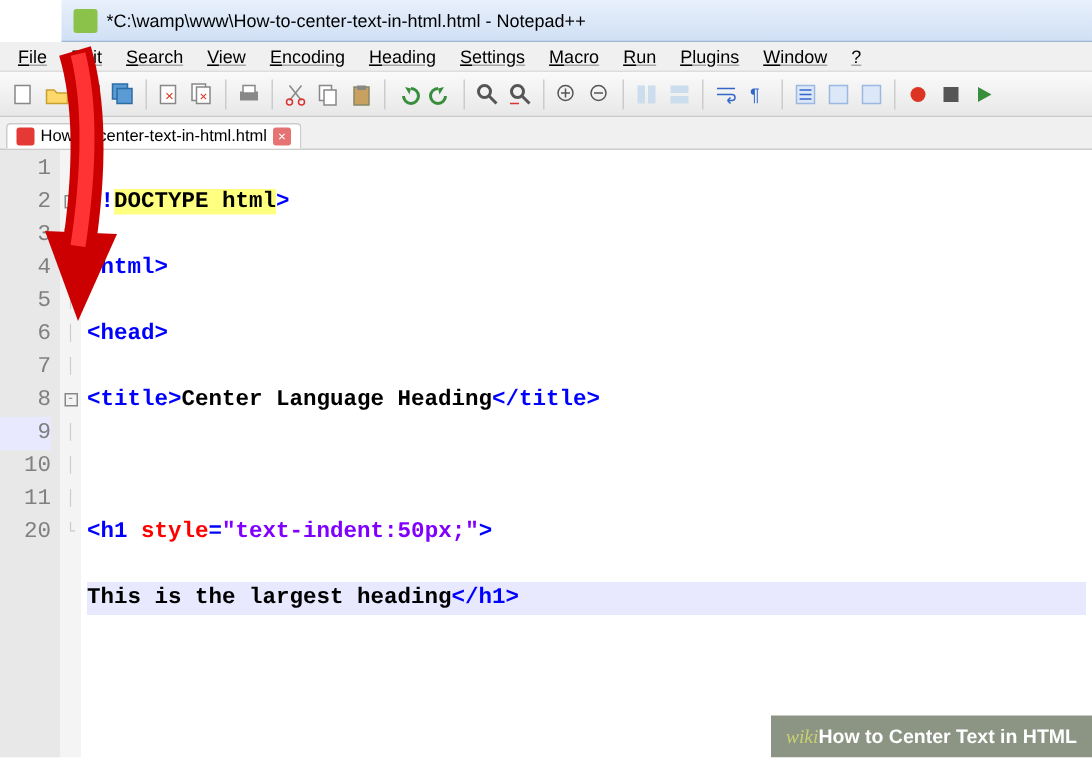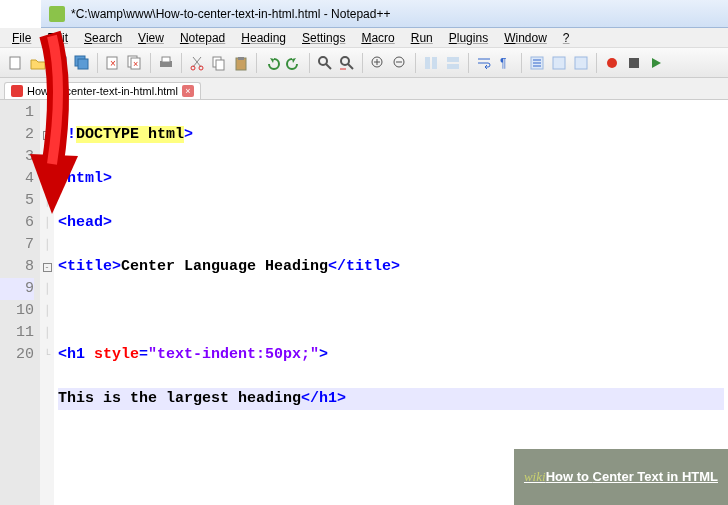--- a/index.html
+++ b/index.html
@@ -24,37 +24,37 @@
 .ln { height: 22px; }
 .hl { background: #e8e8ff; }
 .tag { color: #0000ff; }
 .attr { color: #ff0000; }
 .val { color: #8000ff; }
 .doctype { color: #000; background: #ffff80; }
 .text { color: #000; }
 .fold-box { display: inline-block; width: 9px; height: 9px; border: 1px solid #888; line-height: 7px; font-size: 9px; text-align: center; color: #888; cursor: pointer; vertical-align: middle; }
 .fold-line { color: #ccc; }
 .arrow { position: absolute; left: 30px; top: 24px; z-index: 10; pointer-events: none; }
-.watermark { position: absolute; bottom: 0; right: 0; background: rgba(120,130,110,0.85); color: #fff; font-size: 13px; padding: 20px 10px; font-weight: bold; text-decoration: underline; }
+.watermark { position: absolute; bottom: 0; right: 0; background: rgba(120,130,110,0.85); color: #fff; font-size: 13px; padding: 6px 10px; font-weight: bold; }
 .watermark .wiki { color: #c8d070; font-weight: normal; font-style: italic; font-family: Georgia, serif; }
 </style>
 </head>
 <body>
 
 <div class="titlebar">
   <div class="app-icon"></div>
   <div class="title">*C:\wamp\www\How-to-center-text-in-html.html - Notepad++</div>
 </div>
 
 <div class="menubar">
   <span class="menu-item">File</span>
   <span class="menu-item">Edit</span>
   <span class="menu-item">Search</span>
   <span class="menu-item">View</span>
-  <span class="menu-item">Notepad</span>
+  <span class="menu-item">Encoding</span>
   <span class="menu-item">Heading</span>
   <span class="menu-item">Settings</span>
   <span class="menu-item">Macro</span>
   <span class="menu-item">Run</span>
   <span class="menu-item">Plugins</span>
   <span class="menu-item">Window</span>
   <span class="menu-item">?</span>
 </div>
 
 <div class="toolbar">

